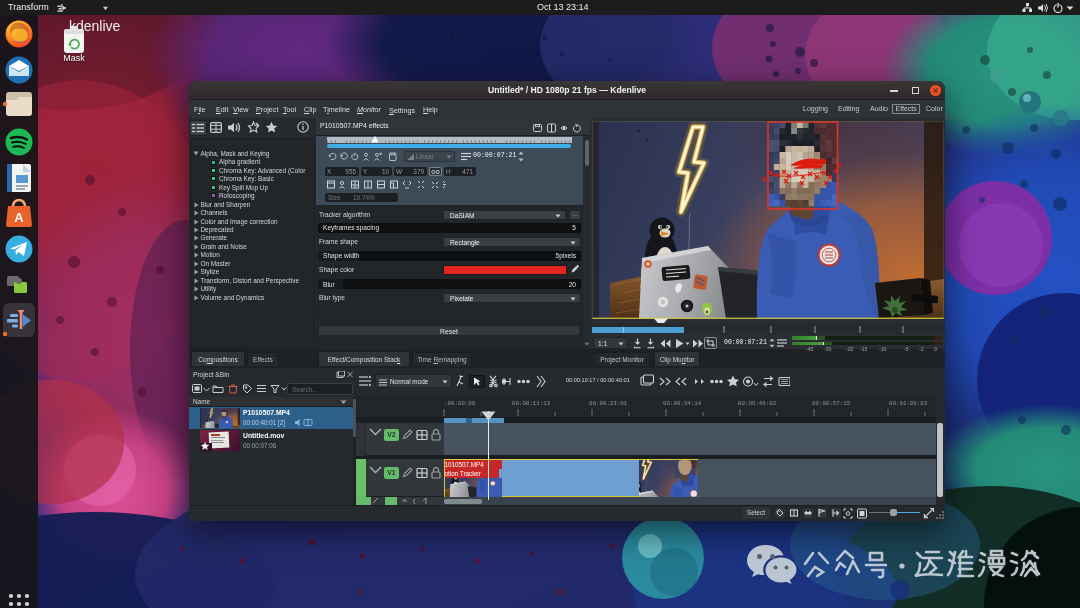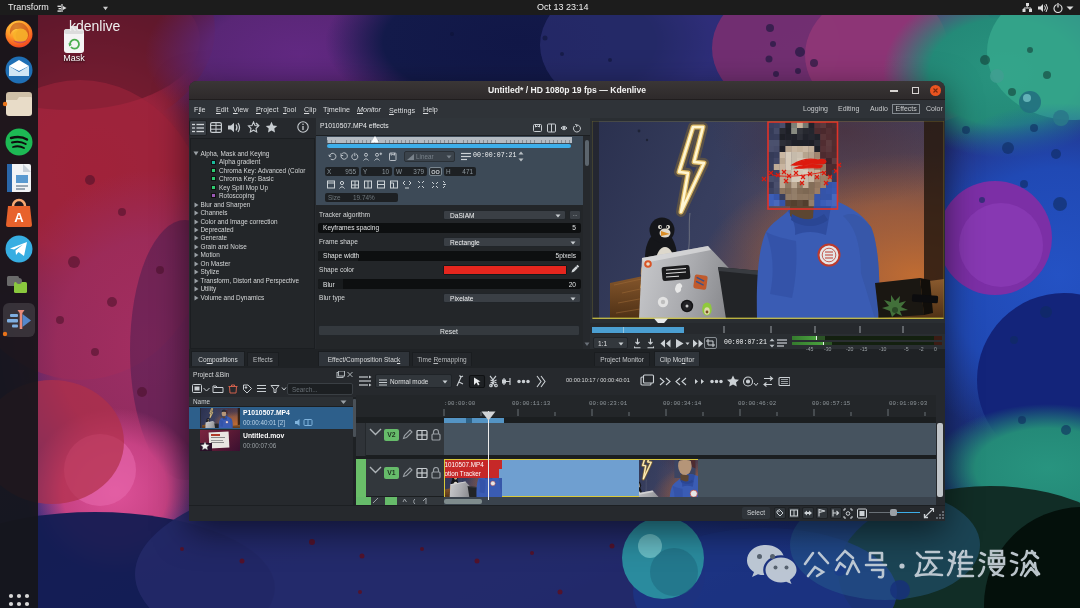--- a/index.html
+++ b/index.html
@@ -286,21 +286,21 @@
       <g transform="translate(13,17)">
         <path d="M-4 2 a4.5 4.5 0 1 1 1 3" stroke="#4caf50" stroke-width="1.8" fill="none"></path>
         <path d="M-5.5 1 L-2 2.8 L-4.8 4.6 Z" fill="#4caf50"></path>
       </g>
     </svg>
 <span class="abs" style="left:61px;top:53px;width:26px;text-align:center;font-size:9px;color:#ffffff;text-shadow:0 1px 2px rgba(0,0,0,0.8);">Mask</span>
 </div>
 
 <div id="win"></div>
 <div class="abs" style="left:189px;top:81px;width:756px;height:19px;background:linear-gradient(#3a3636,#2e2a2b);border-radius:8px 8px 0 0;border-bottom:1px solid #201d1e;"></div>
-<div class="abs" style="left:189px;top:85px;width:756px;text-align:center;font-size:8.6px;font-weight:bold;color:#f2f2f2;">Untitled* / HD 1080p 19 fps — Kdenlive</div>
+<div class="abs" style="left:189px;top:85px;width:756px;text-align:center;font-size:8.6px;font-weight:bold;color:#f2f2f2;">Untitled* / HD 1080p 21 fps — Kdenlive</div>
 <div class="abs" style="left:890px;top:90px;width:8px;height:1.5px;background:#d8d4d2;"></div>
 <div class="abs" style="left:912px;top:87px;width:7px;height:7px;border:1.2px solid #d8d4d2;"></div>
 <div class="abs" style="left:930px;top:85px;width:11px;height:11px;border-radius:50%;background:#e95420;"></div>
 <svg class="abs" style="left:933px;top:88px" width="5" height="5" viewBox="0 0 5 5">
     <path d="M0.5 0.5 L4.5 4.5 M4.5 0.5 L0.5 4.5" stroke="#7a2a10" stroke-width="1.1"></path>
   </svg>
 <div class="abs" style="left:189px;top:100px;width:756px;height:18px;background:#2f3338;"></div>
 <div class="abs" style="left:189px;top:100px;width:702px;height:18px;font-size:7.2px;color:#dcdee0;">
 <span class="abs" style="left:5px;top:4.5px;">F<u>i</u>le</span>
 <span class="abs" style="left:27px;top:4.5px;"><u>E</u>dit</span>

